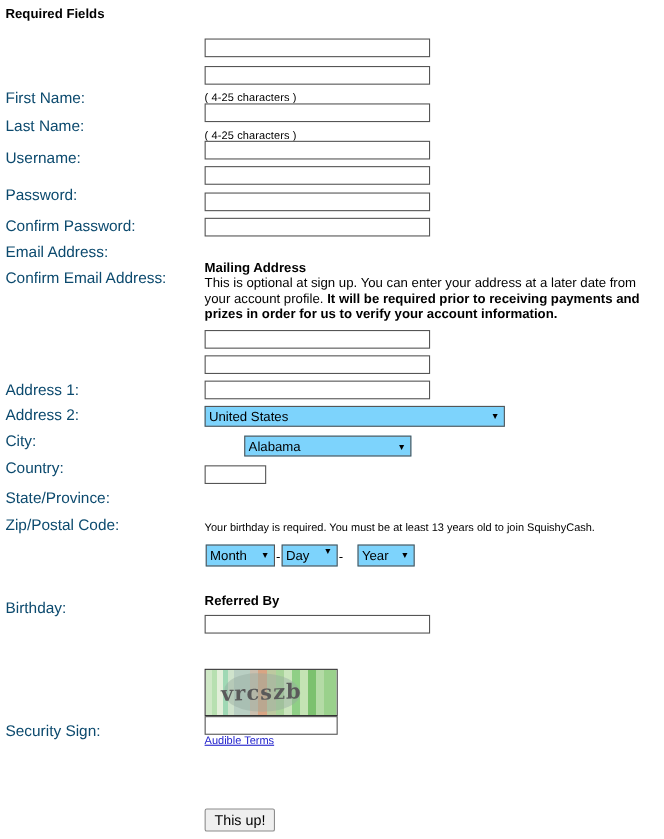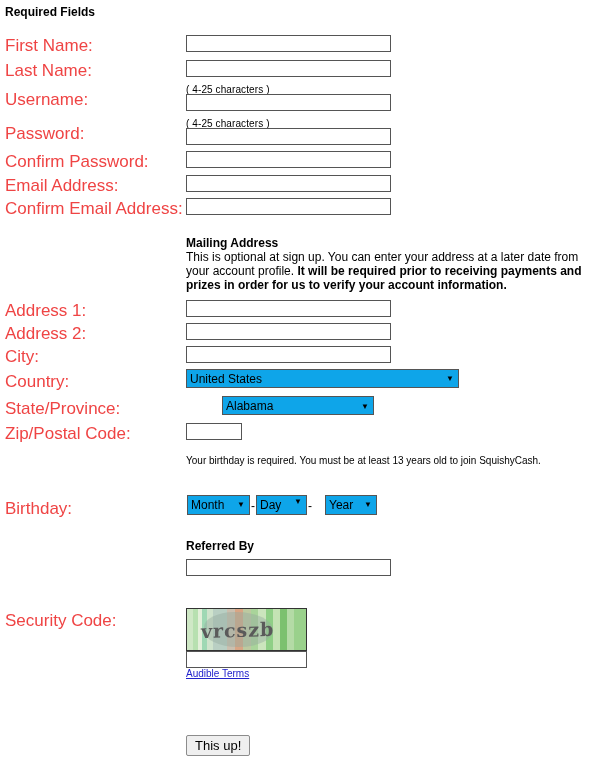--- a/index.html
+++ b/index.html
@@ -23,23 +23,24 @@
   .abs { position: absolute; }
 
   .section-title {
     font-weight: bold;
     font-size: 12px;
     color: #000;
     white-space: nowrap;
   }
 
   .field-label {
-    font-size: 17px;
-    color: #ef4444;
-    white-space: nowrap;
+    font-size: 14px;
+    color: #0c4a6e;
+    white-space: nowrap;
+    margin-top: 45px;
   }
 
   .hint {
     font-size: 10px;
     color: #000;
     white-space: nowrap;
     letter-spacing: 0.1px;
   }
 
   .note {
@@ -58,21 +59,21 @@
     height: 17px;
     outline: none;
     color: #000;
   }
 
   select.dropdown {
     box-sizing: border-box;
     font-family: "Liberation Sans", sans-serif;
     font-size: 12px;
     border: 1px solid #555555;
-    background: #0ea5e9;
+    background: #7dd3fc;
     height: 19px;
     padding: 0 1px 0 3px;
     color: #000;
     -webkit-appearance: none;
     -moz-appearance: none;
     appearance: none;
   }
 
   
   .select-wrap { position: absolute; }
@@ -246,21 +247,21 @@
   <div class="select-wrap" style="left:186px; top:396px; width:152px; height:21px;padding-left:36px;">
     <select class="dropdown" style="width:152px;">
       <option>Alabama</option>
     </select>
     <span class="arrow">▼</span>
   </div>
 
   <div class="abs field-label" style="left:5px; top:424px;">Zip/Postal Code:</div>
   <input class="abs text-input" style="left: 186px; top: 423px; width: 56px;" type="text" value="">
 
-  <div class="abs note" style="left:186px; top:455px;">Your birthday is required. You must be at least 13 years old to join SquishyCash.</div>
+  <div class="abs note" style="left:186px; top:475px;">Your birthday is required. You must be at least 13 years old to join SquishyCash.</div>
 
   <div class="abs field-label" style="left:5px; top:499px;">Birthday:</div>
 
   <div class="select-wrap" style="left:187px; top:495px; width:63px; height:20px;">
     <select class="dropdown" style="width:63px; height:20px;">
       <option>Month</option>
     </select>
     <span class="arrow">▼</span>
   </div>
   <div class="dash" style="left:251px; top:499px;">-</div>
@@ -276,21 +277,21 @@
   <div class="select-wrap" style="left:313px; top:495px; width:52px; height:20px;padding-left:12px;">
     <select class="dropdown" style="width:52px; height:20px;">
       <option>Year</option>
     </select>
     <span class="arrow">▼</span>
   </div>
 
   <div class="abs section-title" style="left:186px; top:539px;">Referred By</div>
   <input class="abs text-input" style="left: 186px; top: 559px; width: 205px;" type="text" value="">
 
-  <div class="abs field-label" style="left:5px; top:611px;">Security Code:</div>
+  <div class="abs field-label" style="left:5px; top:611px;">Security Sign:</div>
 
   <div class="captcha" style="left:186px; top:608px; width:121px; height:43px;">
     <div class="stripes"></div>
     <div class="blob"></div>
     <div class="code-text">vrcszb</div>
   </div>
 
   <input class="abs text-input" style="left: 186px; top: 651px; width: 121px;" type="text" value="">
 
   <a class="abs link-small" style="left:186px; top:668px;">Audible Terms</a>

